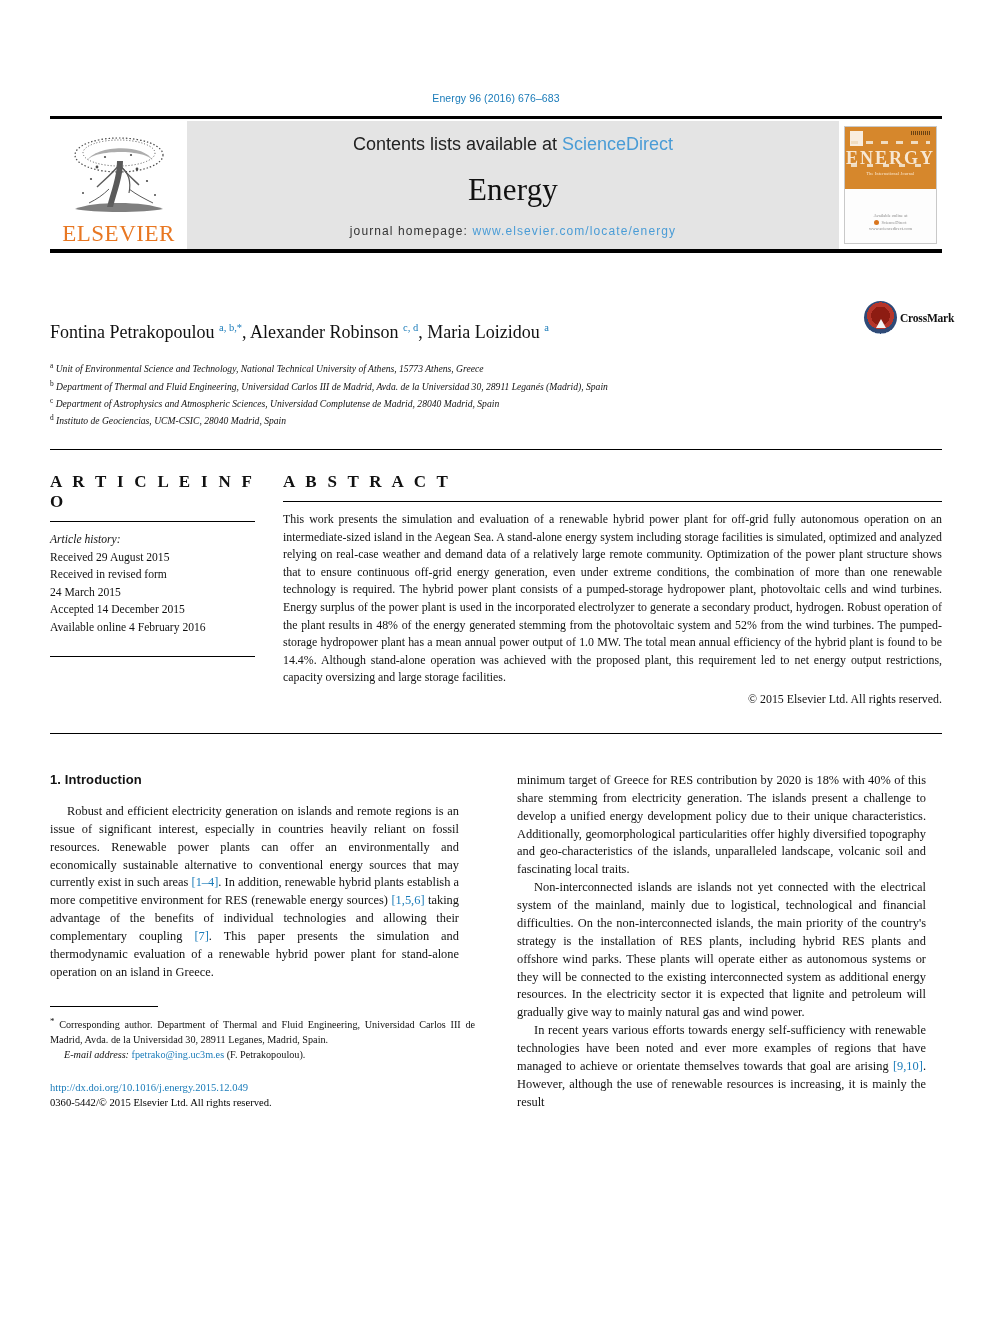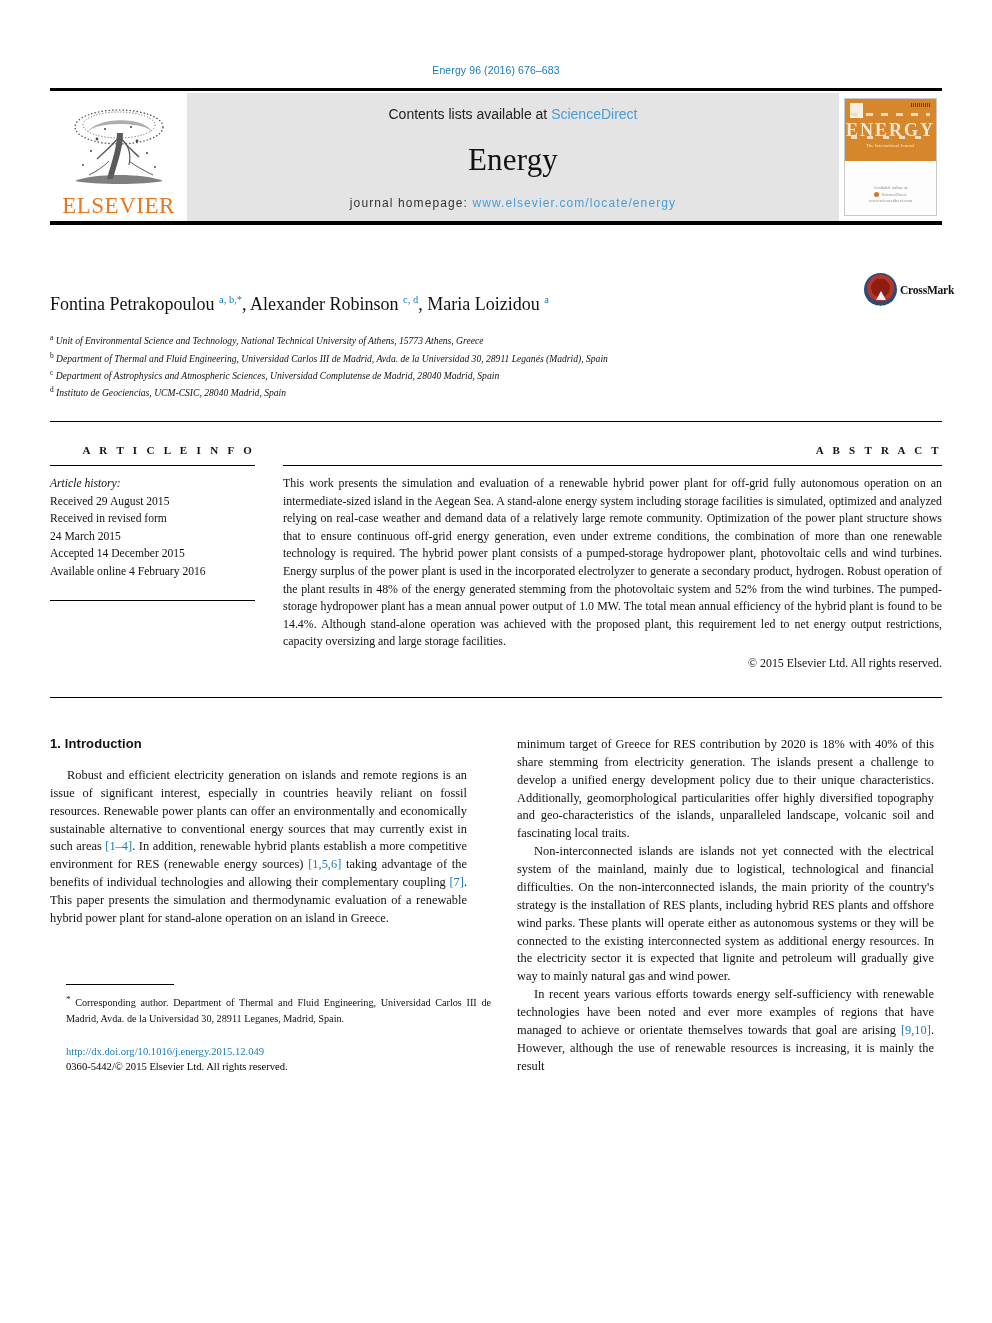--- a/index.html
+++ b/index.html
@@ -15,21 +15,21 @@
   }
 
   .page { position: relative; width: 992px; height: 1323px; padding: 0; }
 
   
   .running-head {
     text-align: center;
     font-family: "Liberation Sans", sans-serif;
     font-size: 10.5px;
     color: #1a7bb9;
-    padding-top: 64px;
+    padding-top: 92px;
     letter-spacing: .1px;
   }
 
   
   .masthead-wrap { margin: 12px 50px 0 50px; }
   .rule-thick { border-top: 3px solid #000; height: 0; }
   .rule-thick-bottom { border-top: 4px solid #000; height: 0; }
 
   .masthead {
     display: flex;
@@ -60,21 +60,21 @@
     flex: 1 1 auto;
     background: #e4e4e4;
     display: flex;
     flex-direction: column;
     align-items: center;
     justify-content: space-between;
     padding: 13px 0 11px 0;
   }
   .contents-line {
     font-family: "Liberation Sans", sans-serif;
-    font-size: 14px;
+    font-size: 18px;
     color: #222;
   }
   .contents-line .sd { color: #4a9cd6; }
   .journal-name {
     font-family: "Liberation Serif", serif;
     font-size: 31px;
     color: #111;
     line-height: 1;
     letter-spacing: .2px;
   }
@@ -198,25 +198,24 @@
   .rule-info { border-top: 1px solid #000; margin-top: 20px; }
   .info-abstract {
     display: flex;
     margin-top: 22px;
   }
   .info-col { flex: 0 0 233px; width: 233px; padding-right: 28px; }
   .abs-col { flex: 1 1 auto; }
 
   .sec-label {
     font-family: "Liberation Serif", serif;
-    font-size: 11px;
+    font-size: 17px;
     font-weight: bold;
     letter-spacing: 3.3px;
     color: #111;
-    text-align: right;
   }
   .hr-under { border-top: 1px solid #000; margin: 9px 0 9px 0; }
   .hr-under.abs { margin-right: 0; }
 
   .info-block {
     font-family: "Liberation Serif", serif;
     font-size: 11.6px;
     line-height: 1.52;
     color: #111;
   }
@@ -253,34 +252,34 @@
     margin: 0 0 16px 0;
     color: #111;
     letter-spacing: .1px;
   }
   .body-p {
     font-family: "Liberation Serif", serif;
     font-size: 12.4px;
     line-height: 1.44;
     text-align: justify;
     text-indent: 17px;
-    margin: 0 8px 0 0;
+    margin: 0 16px 0 0;
     color: #111;
     hyphens: auto;
   }
   .body-p.cont { text-indent: 0; }
   a.ref, .ref {
     color: #1a7bb9;
     text-decoration: none;
   }
 
   
   .footnote-wrap {
     position: absolute;
-    left: 16px;
+    left: 0;
     bottom: 0;
     width: 100%;
   }
   .fn-rule { border-top: 1px solid #000; width: 108px; margin-bottom: 8px; }
   .footnote {
     font-family: "Liberation Serif", serif;
     font-size: 10.2px;
     line-height: 1.46;
     text-align: justify;
     color: #111;
@@ -416,20 +415,25 @@
 
     <div class="body-cols">
 
       <div class="bcol">
         <h2 class="section-head">1. Introduction</h2>
         <p class="body-p">Robust and efficient electricity generation on islands and remote regions is an issue of significant interest, especially in countries heavily reliant on fossil resources. Renewable power plants can offer an environmentally and economically sustainable alternative to conventional energy sources that may currently exist in such areas <span class="ref">[1–4]</span>. In addition, renewable hybrid plants establish a more competitive environment for RES (renewable energy sources) <span class="ref">[1,5,6]</span> taking advantage of the benefits of individual technologies and allowing their complementary coupling <span class="ref">[7]</span>. This paper presents the simulation and thermodynamic evaluation of a renewable hybrid power plant for stand-alone operation on an island in Greece.</p>
 
         <div class="footnote-wrap">
           <div class="fn-rule"></div>
           <div class="footnote"><span class="star">*</span> Corresponding author. Department of Thermal and Fluid Engineering, Universidad Carlos III de Madrid, Avda. de la Universidad 30, 28911 Leganes, Madrid, Spain.</div>
+          <div class="footnote" style="text-indent:14px;">
+            <span class="email-lbl">E-mail address:</span>
+            <span class="email-link">fpetrako@ing.uc3m.es</span>
+            <span>(F. Petrakopoulou).</span>
+          </div>
           <div class="doi-block">
             <div class="doi-link">http://dx.doi.org/10.1016/j.energy.2015.12.049</div>
             <div>0360-5442/© 2015 Elsevier Ltd. All rights reserved.</div>
           </div>
         </div>
       </div>
 
       <div class="bcol">
         <p class="body-p cont">minimum target of Greece for RES contribution by 2020 is 18% with 40% of this share stemming from electricity generation. The islands present a challenge to develop a unified energy development policy due to their unique characteristics. Additionally, geomorphological particularities offer highly diversified topography and geo-characteristics of the islands, unparalleled landscape, volcanic soil and fascinating local traits.</p>
         <p class="body-p">Non-interconnected islands are islands not yet connected with the electrical system of the mainland, mainly due to logistical, technological and financial difficulties. On the non-interconnected islands, the main priority of the country's strategy is the installation of RES plants, including hybrid RES plants and offshore wind parks. These plants will operate either as autonomous systems or they will be connected to the existing interconnected system as additional energy resources. In the electricity sector it is expected that lignite and petroleum will gradually give way to mainly natural gas and wind power.</p>

